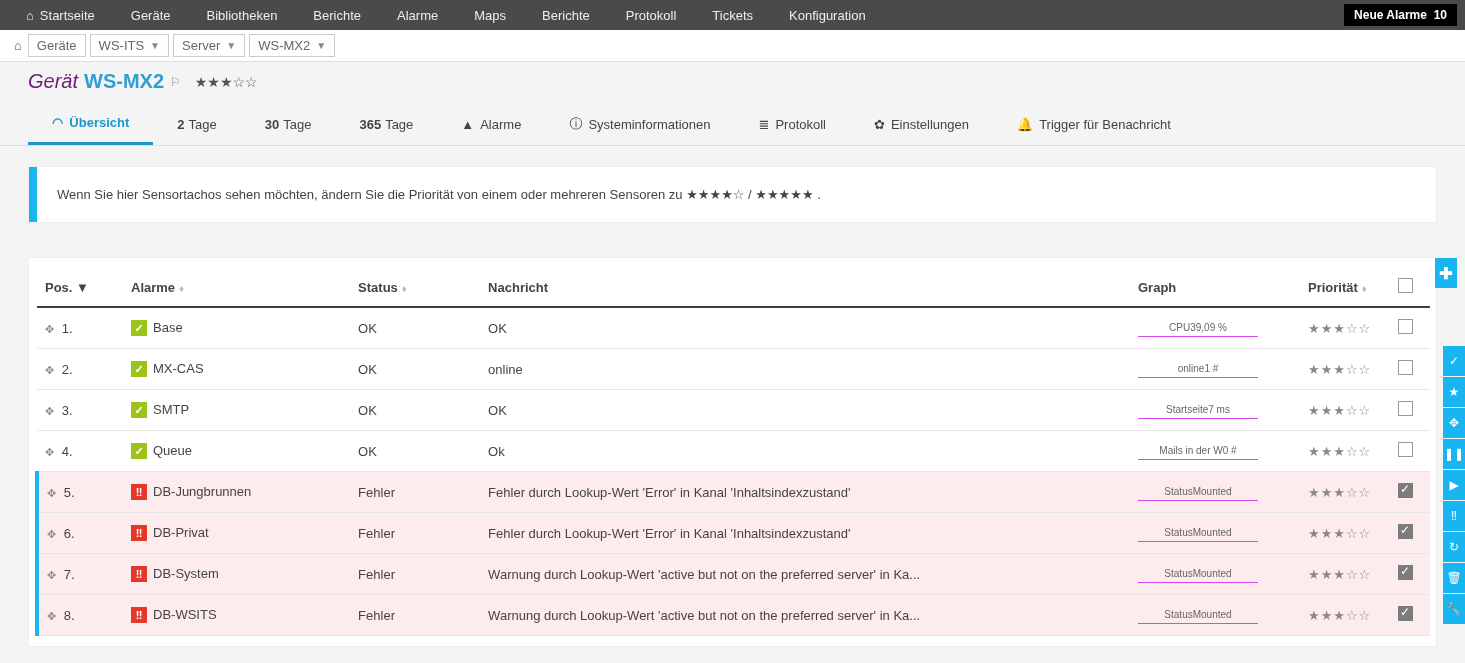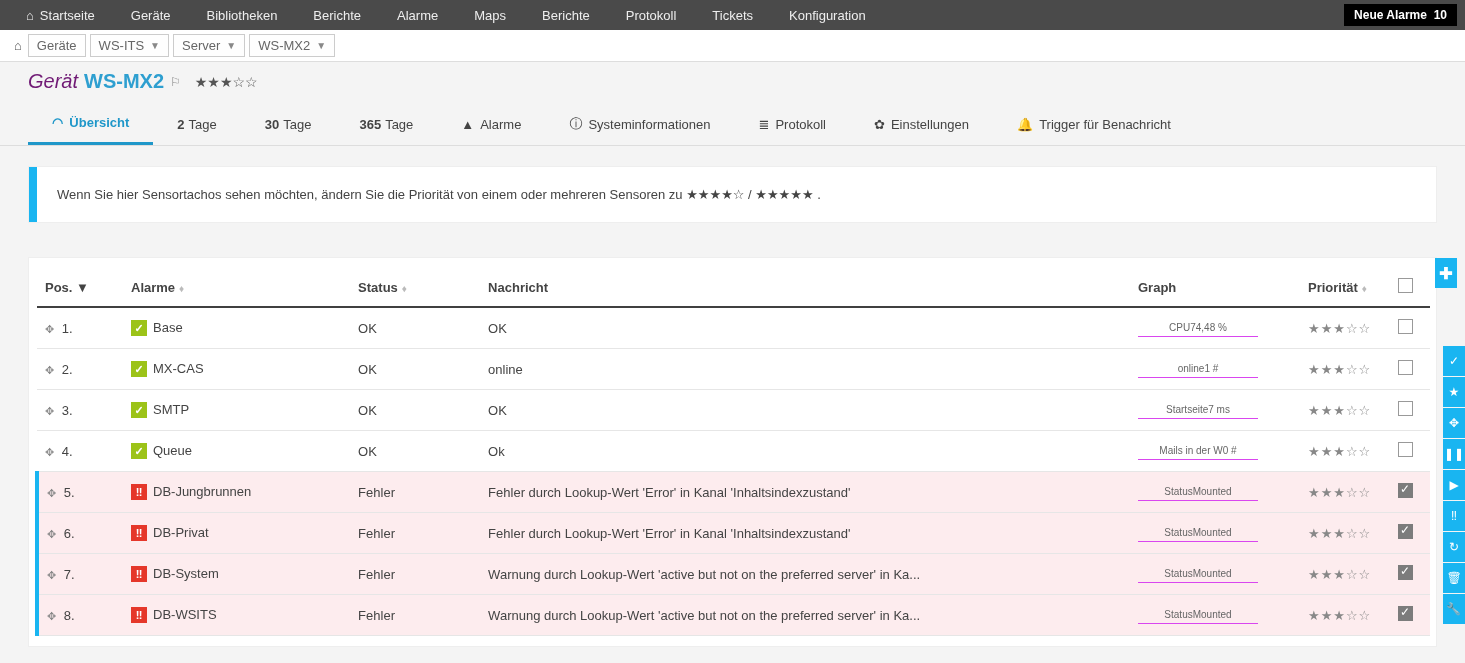--- a/index.html
+++ b/index.html
@@ -160,21 +160,21 @@
       </tr>
         </thead>
       <tbody id="tbody">
           <tr>
             <td><span class="drag">✥</span> 1.</td>
             <td><span class="sicon ok">✓</span><span>Base</span></td>
             <td>OK</td>
             <td class="msg-cell">OK</td>
             <td><span class="graph-mini"><span class="gl">
                   <span>CPU</span>
-                  <span>74,48 %</span>
+                  <span>39,09 %</span>
                 </span></span></td>
             <td><span class="prio-stars star-3-chars"></span></td>
             <td><span class="chk"></span></td>
           </tr>
           <tr>
             <td><span class="drag">✥</span> 2.</td>
             <td><span class="sicon ok">✓</span><span>MX-CAS</span></td>
             <td>OK</td>
             <td class="msg-cell">online</td>
             <td><span class="graph-mini"><span class="gl">

